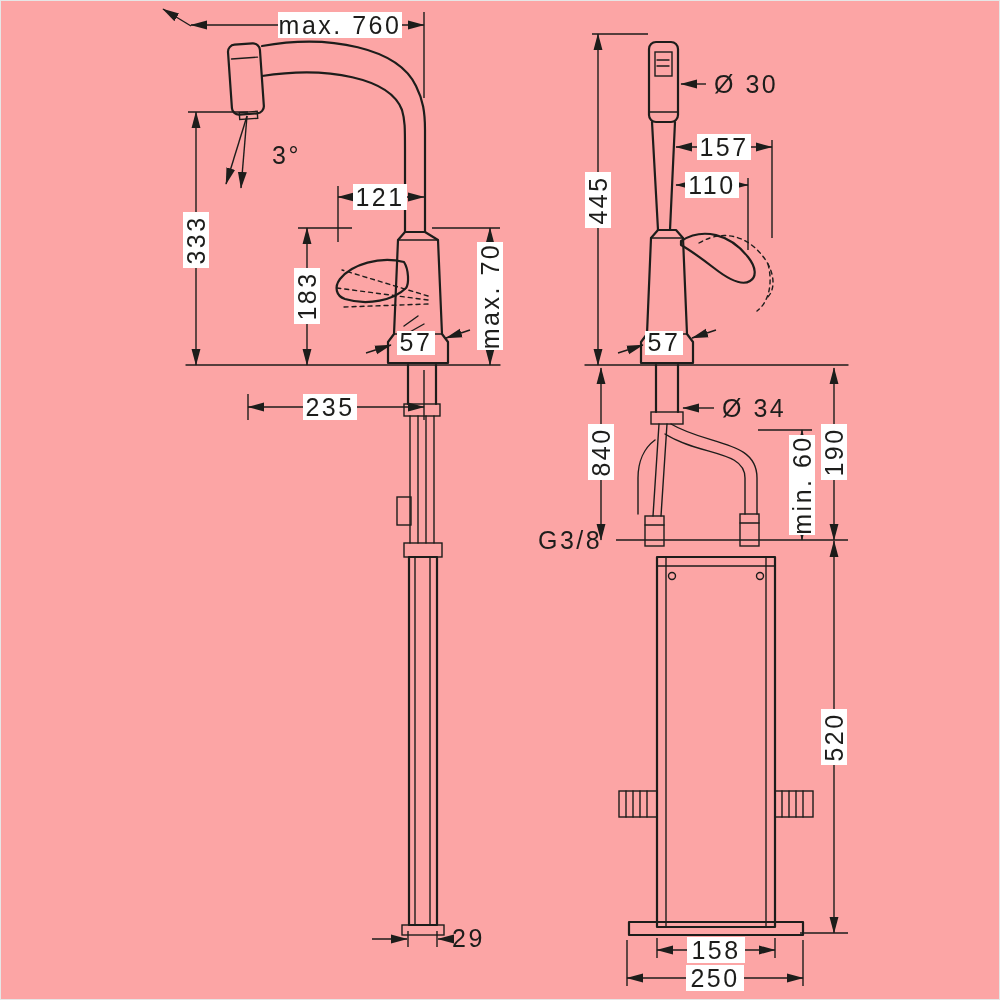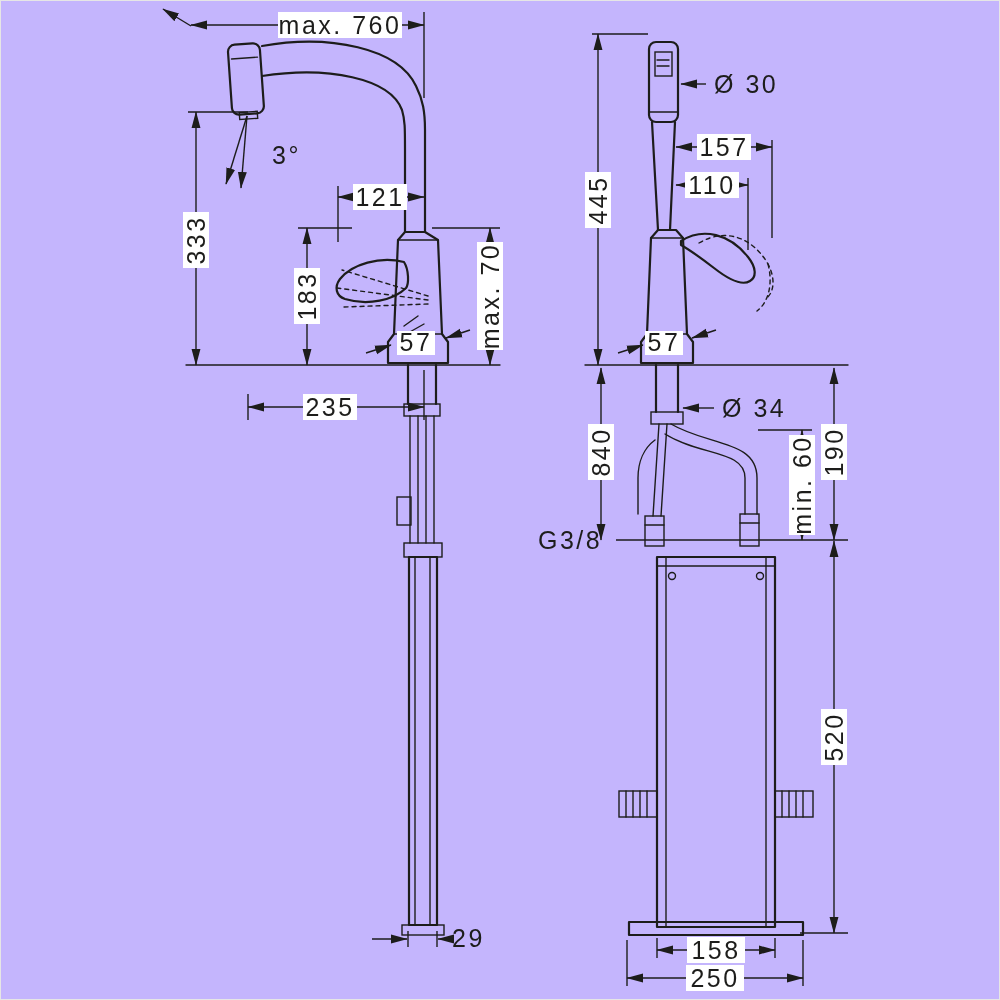--- a/index.html
+++ b/index.html
@@ -1,16 +1,16 @@
 <!DOCTYPE html>
 <html><head>
 <meta charset="utf-8">
 <style>
   html,body{margin:0;padding:0;background:#ffffff;}
-  .canvas{width:1000px;height:1000px;background:#c4b5fd;position:relative;overflow:hidden;}
+  .canvas{width:1000px;height:1000px;background:#fca5a5;position:relative;overflow:hidden;}
   svg{display:block;}
   .obj{stroke:#1d1d1b;stroke-width:2.2;fill:none;stroke-linejoin:round;stroke-linecap:round;}
   .thin{stroke:#1d1d1b;stroke-width:1.4;fill:none;stroke-linecap:round;}
   .dim{stroke:#1d1d1b;stroke-width:1.4;fill:none;}
   .dash{stroke-dasharray:4 4;}
   .bg{fill:#ffffff;stroke:none;}
   .lbl{font-family:"Liberation Sans",sans-serif;font-size:25px;letter-spacing:2.5px;fill:#1d1d1b;}
   .mid{text-anchor:middle;}
   .frame{fill:none;stroke:#e6e6e6;stroke-width:1;}
 </style>

